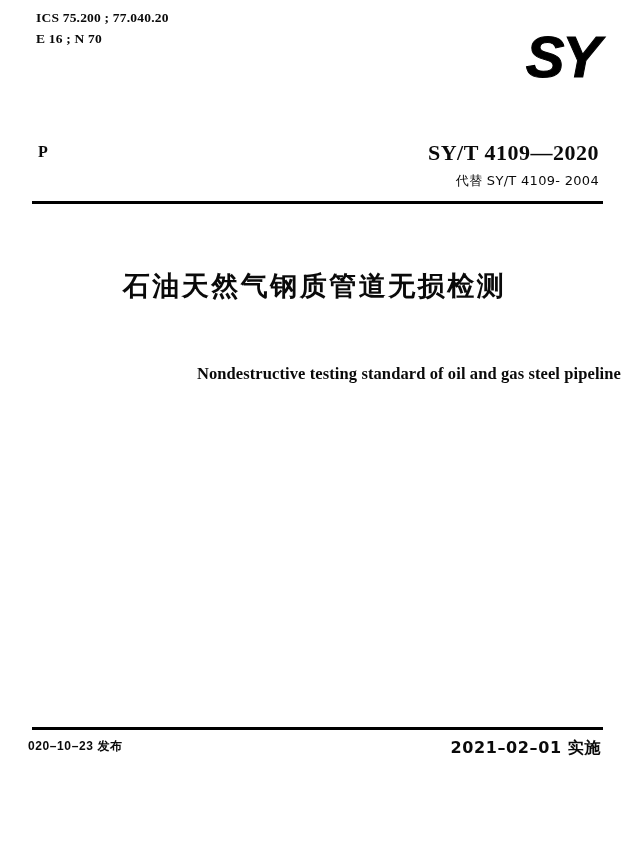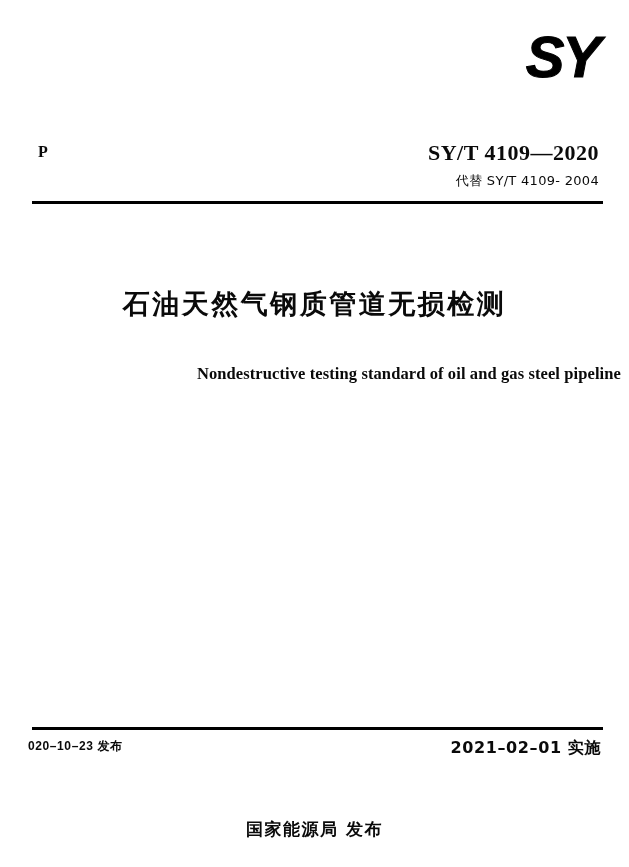--- a/index.html
+++ b/index.html
@@ -96,21 +96,21 @@
     top: 201px;
     height: 3px;
     background: #000;
   }
 
   
   .title-cn {
     position: absolute;
     left: 0;
     right: 0;
-    top: 286px;
+    top: 268px;
     text-align: center;
     font-family: "DejaVu Sans", sans-serif;
     font-weight: bold;
     font-size: 27px;
     letter-spacing: 2.5px;
   }
   .title-en {
     position: absolute;
     left: 0;
     right: 8px;
@@ -161,35 +161,38 @@
     font-weight: bold;
     font-size: 17px;
     letter-spacing: 1.5px;
   }
 </style>
 </head>
 <body>
 
 <div class="page">
 
+  <div class="ics-block">
+    <div class="ics-line">ICS 75.200 ; 77.040.20</div>
+    <div class="ics-line">E 16 ; N 70</div>
+  </div>
 
   <div class="sy-logo">SY</div>
 
 
   <div class="p-mark">P</div>
 
   <div class="std-number">SY/T 4109—2020</div>
 
   <div class="replaces">代替 SY/T 4109-  2004</div>
 
   <div class="rule-top"></div>
 
   <div class="title-cn">石油天然气钢质管道无损检测</div>
   <div class="title-en">Nondestructive testing standard of oil and gas steel pipeline</div>
 
   <div class="rule-bottom"></div>
 
   <div class="issue-date">020–10–23 发布</div>
   <div class="effective-date">2021–02–01 实施</div>
 
-  <div class="publisher">国家能源局   发布</div>
 
 </div>
 
 </body></html>

